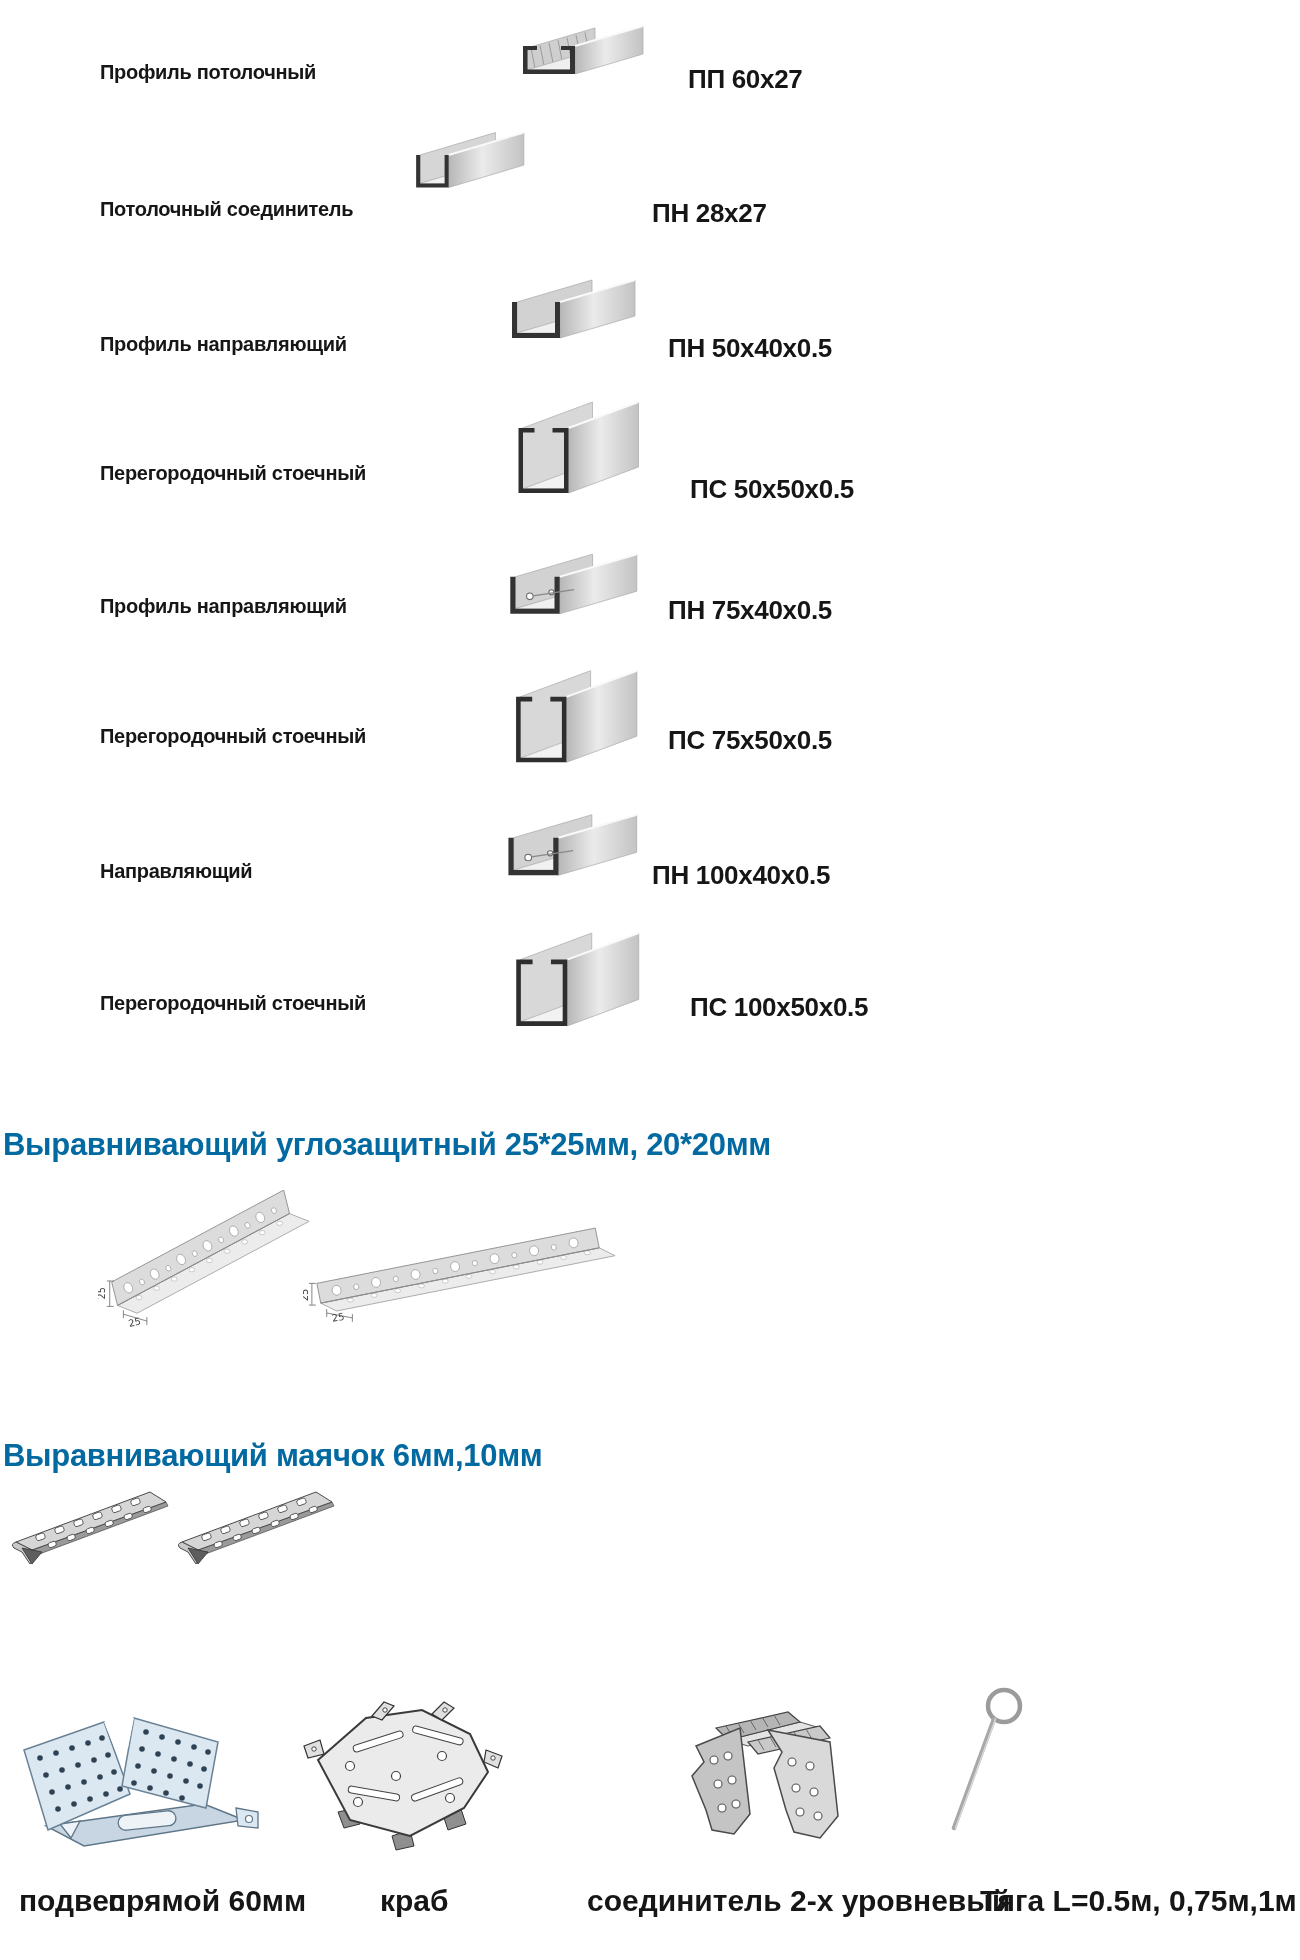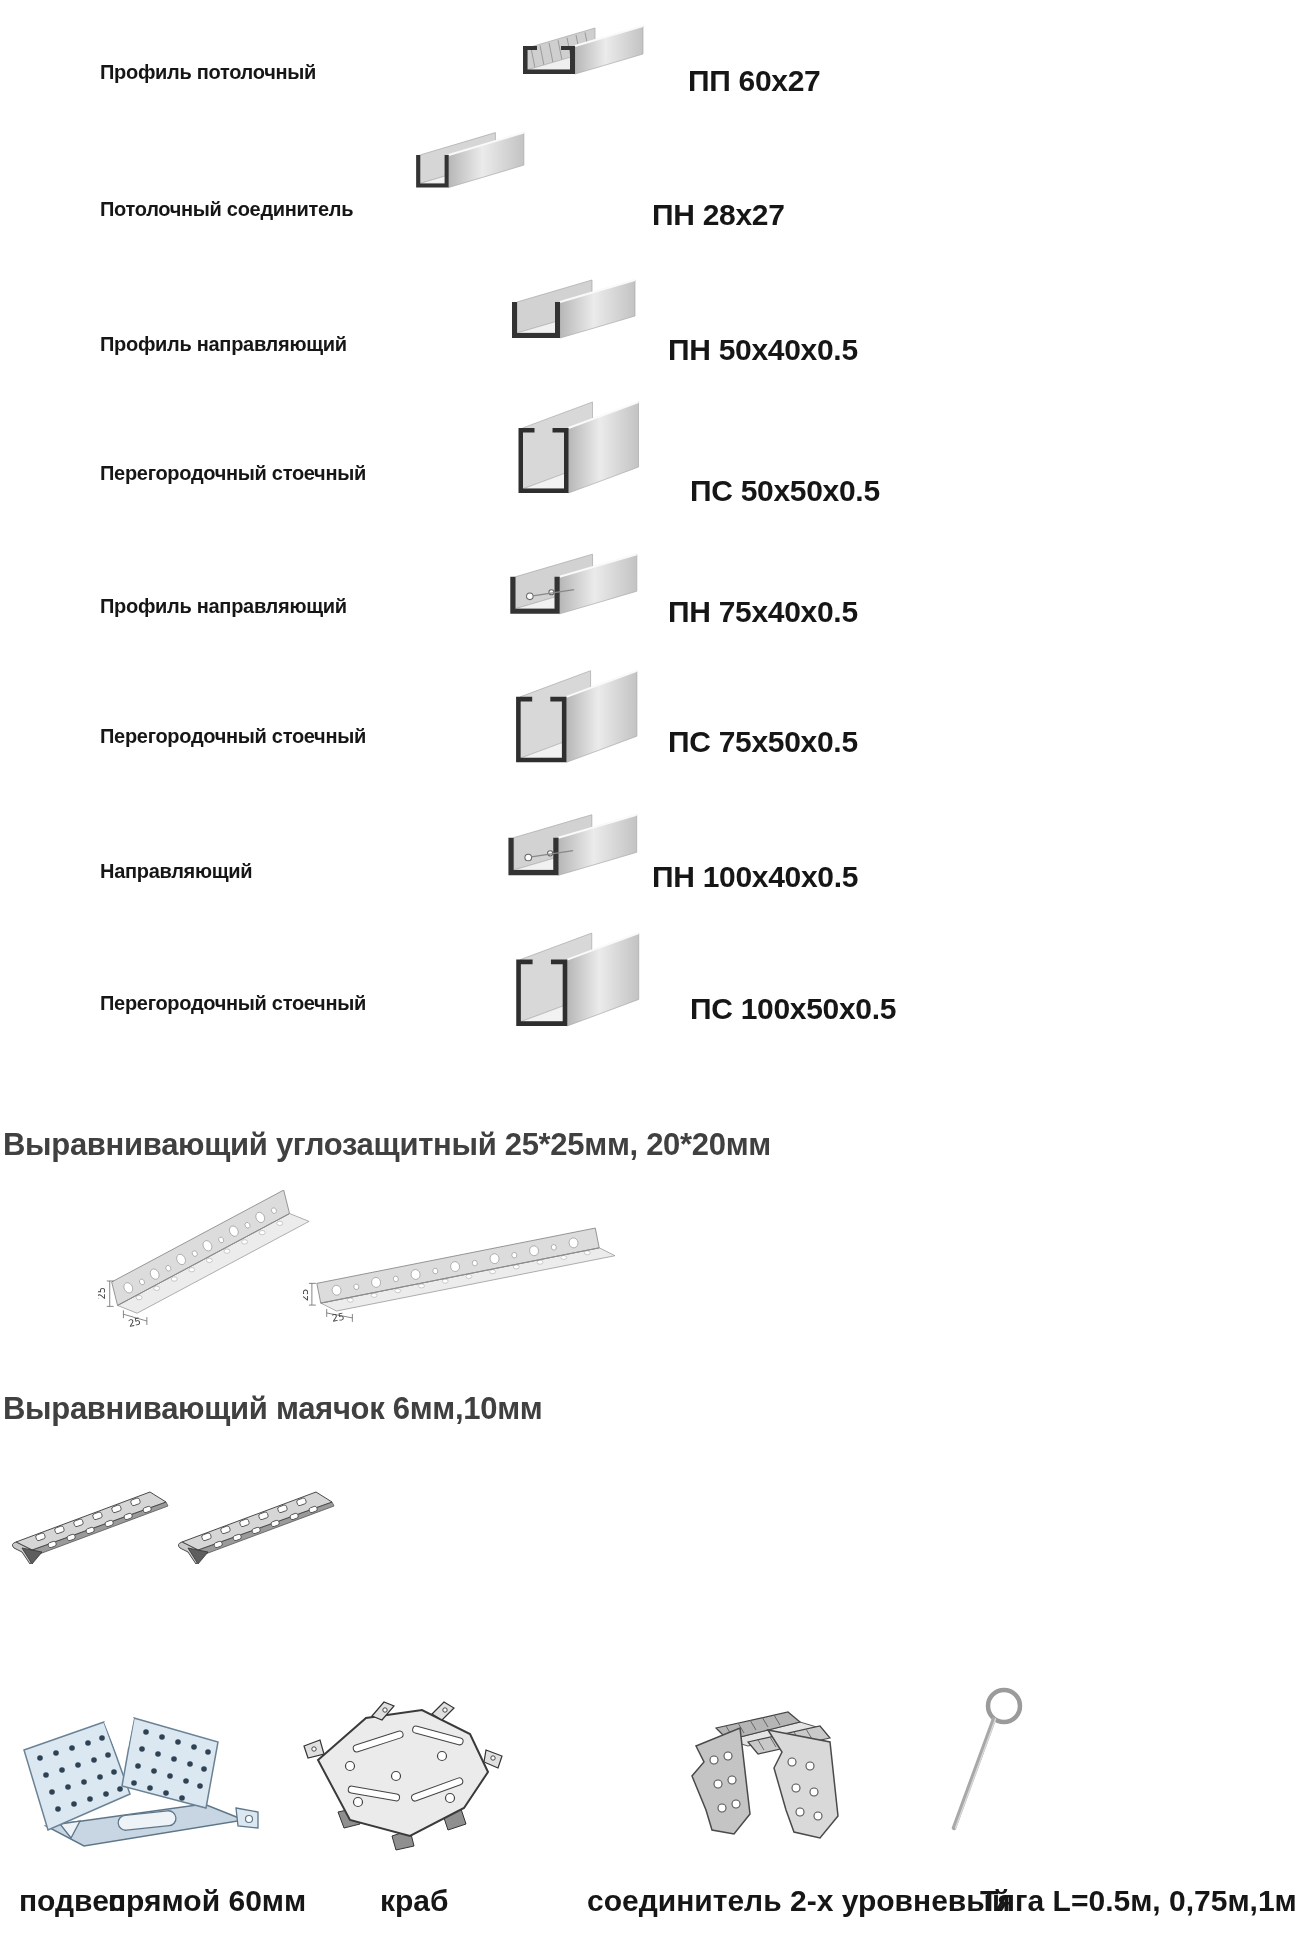--- a/index.html
+++ b/index.html
@@ -6,26 +6,26 @@
   body{
     width:1300px;height:1960px;position:relative;background:#ffffff;
     font-family:"Liberation Sans","DejaVu Sans",sans-serif;color:#161616;
     overflow:hidden;
   }
   .lbl{
     position:absolute;font-size:20px;font-weight:700;letter-spacing:-0.3px;
     white-space:nowrap;color:#161616;
   }
   .sz{
-    position:absolute;font-size:30px;font-weight:700;letter-spacing:-0.3px;
+    position:absolute;font-size:26px;font-weight:700;letter-spacing:-0.3px;
     white-space:nowrap;color:#161616;
   }
   .sec-title{
     position:absolute;left:3px;font-size:31px;font-weight:700;letter-spacing:-0.3px;
-    white-space:nowrap;color:#404040;
+    white-space:nowrap;color:#0369a1;
   }
   .img{position:absolute;}
   .img svg{display:block;width:100%;height:100%;}
   .botlbl{
     position:absolute;top:1884px;font-size:30px;font-weight:700;
     white-space:nowrap;color:#161616;
   }
   .dimtxt{font-family:"DejaVu Sans",sans-serif;font-size:10px;fill:#444;font-weight:400;}
 </style>
 </head>
@@ -386,21 +386,21 @@
 </div>
 
 <div class="img" style="left:303px;top:1222px;width:314px;height:101px">
   <svg viewBox="0 0 318 102">
     <use href="#sym-corner2"></use>
     <text class="dimtxt" x="5" y="80" transform="rotate(-90 5 80)">25</text>
     <text class="dimtxt" x="30" y="101" transform="rotate(-10 30 101)">25</text>
   </svg>
 </div>
 
-<div class="sec-title" style="top:1391px">Выравнивающий маячок 6мм,10мм</div>
+<div class="sec-title" style="top:1438px">Выравнивающий маячок 6мм,10мм</div>
 
 <div class="img" style="left:8px;top:1486px;width:164px;height:82px">
     <svg viewBox="0 0 164 82">
       <use href="#sym-beacon"></use>
     </svg>
   </div>
 <div class="img" style="left:174px;top:1486px;width:164px;height:82px">
     <svg viewBox="0 0 164 82">
       <use href="#sym-beacon"></use>
     </svg>

